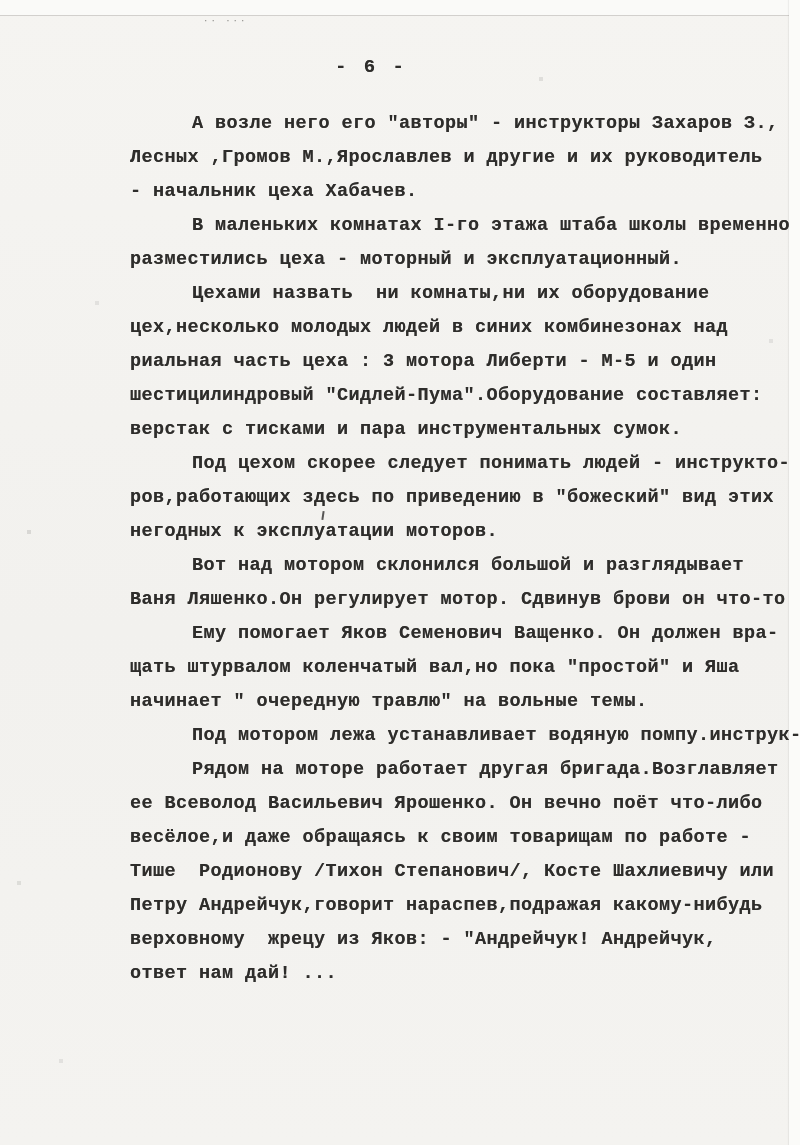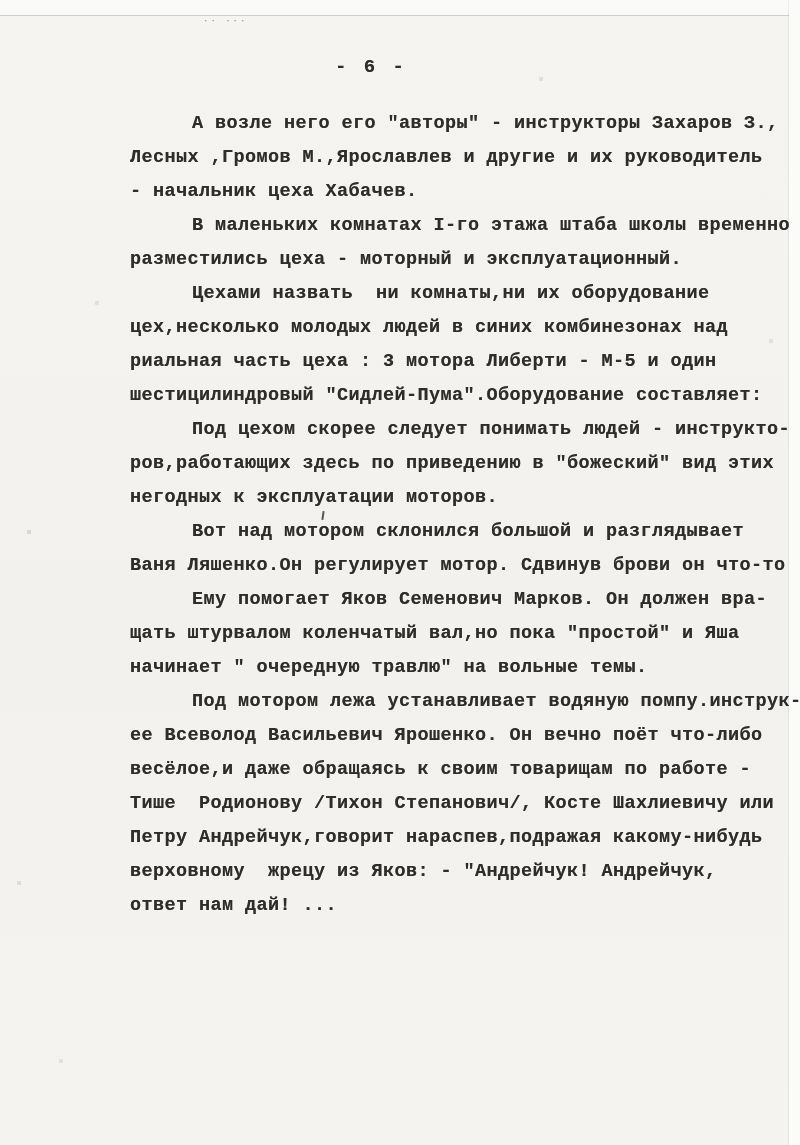--- a/index.html
+++ b/index.html
@@ -69,29 +69,31 @@
   <div class="text-block">
       <div class="line indent">А возле него его "авторы" - инструкторы Захаров З.,</div>
       <div class="line">Лесных ,Громов М.,Ярославлев и другие и их руководитель</div>
       <div class="line">- начальник цеха Хабачев.</div>
       <div class="line indent">В маленьких комнатах I-го этажа штаба школы временно</div>
       <div class="line">разместились цеха - моторный и эксплуатационный.</div>
       <div class="line indent">Цехами назвать  ни комнаты,ни их оборудование</div>
       <div class="line">цех,несколько молодых людей в синих комбинезонах над</div>
       <div class="line">риальная часть цеха : 3 мотора Либерти - М-5 и один</div>
       <div class="line">шестицилиндровый "Сидлей-Пума".Оборудование составляет:</div>
+      <div class="line">верстак с тисками и пара инструментальных сумок.</div>
       <div class="line indent">Под цехом скорее следует понимать людей - инструкто-</div>
       <div class="line">ров,работающих здесь по приведению в "божеский" вид этих</div>
       <div class="line">негодных к эксплуатации моторов.</div>
       <div class="line indent">Вот над мотором склонился большой и разглядывает</div>
       <div class="line">Ваня Ляшенко.Он регулирует мотор. Сдвинув брови он что-то</div>
-      <div class="line indent">Ему помогает Яков Семенович Марков. Он должен вра-</div>
+      <div class="line indent">Ему помогает Яков Семенович Ващенко. Он должен вра-</div>
       <div class="line">щать штурвалом коленчатый вал,но пока "простой" и Яша</div>
       <div class="line">начинает " очередную травлю" на вольные темы.</div>
       <div class="line indent">Под мотором лежа устанавливает водяную помпу.инструк-</div>
+      <div class="line indent">Рядом на моторе работает другая бригада.Возглавляет</div>
       <div class="line">ее Всеволод Васильевич Ярошенко. Он вечно поёт что-либо</div>
       <div class="line">весёлое,и даже обращаясь к своим товарищам по работе -</div>
       <div class="line">Тише  Родионову /Тихон Степанович/, Косте Шахлиевичу или</div>
       <div class="line">Петру Андрейчук,говорит нараспев,подражая какому-нибудь</div>
       <div class="line">верховному  жрецу из Яков: - "Андрейчук! Андрейчук,</div>
       <div class="line">ответ нам дай! ...</div>
     </div>
   <div class="tick"></div>
 </div>
 

